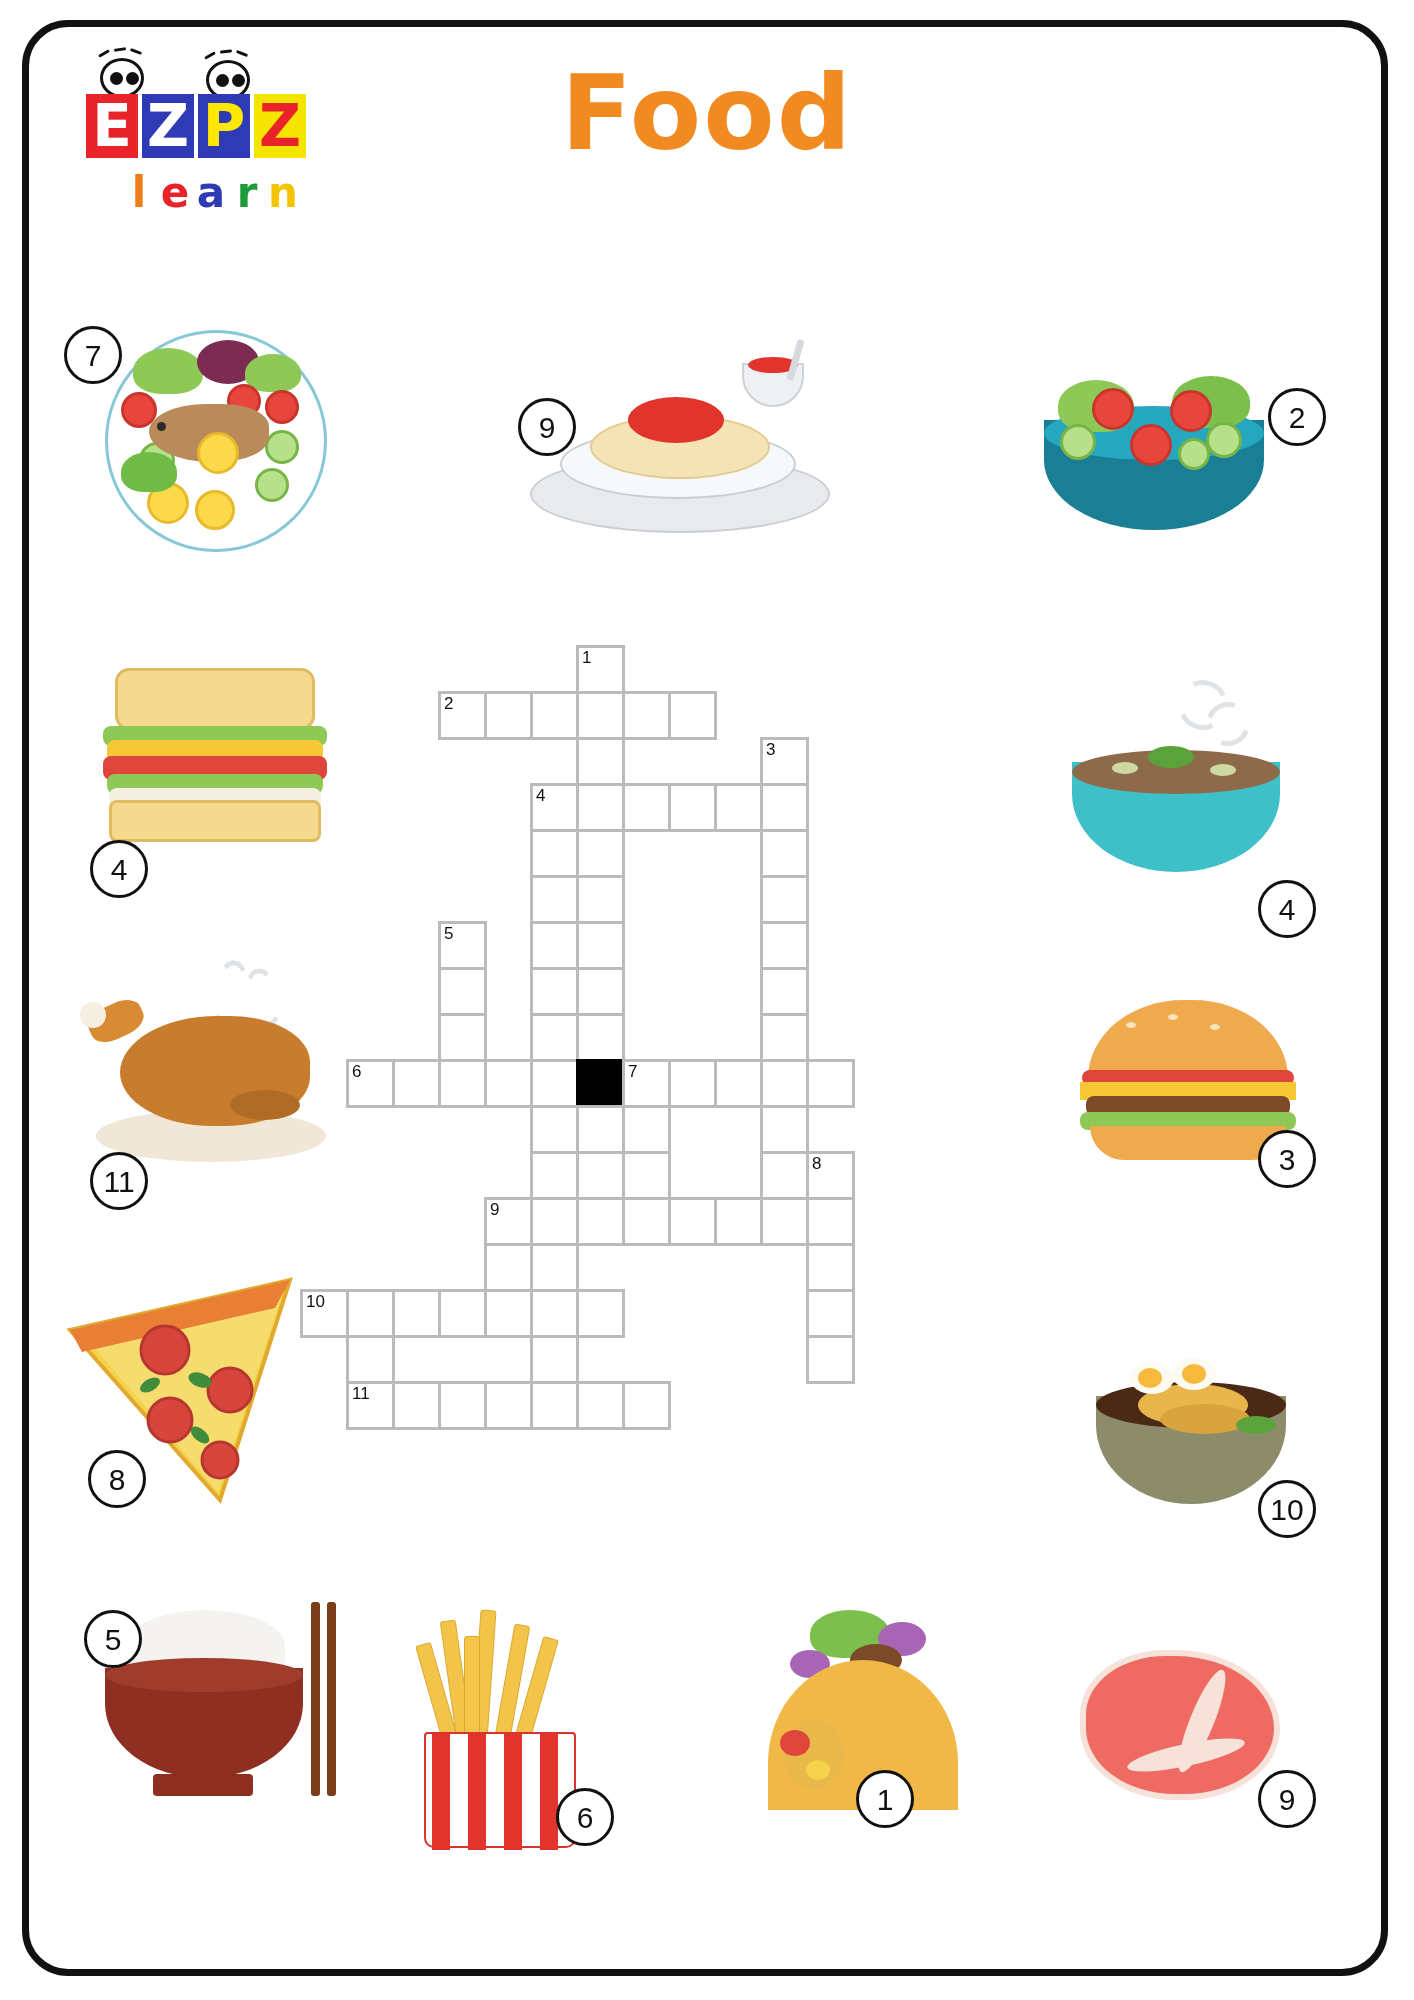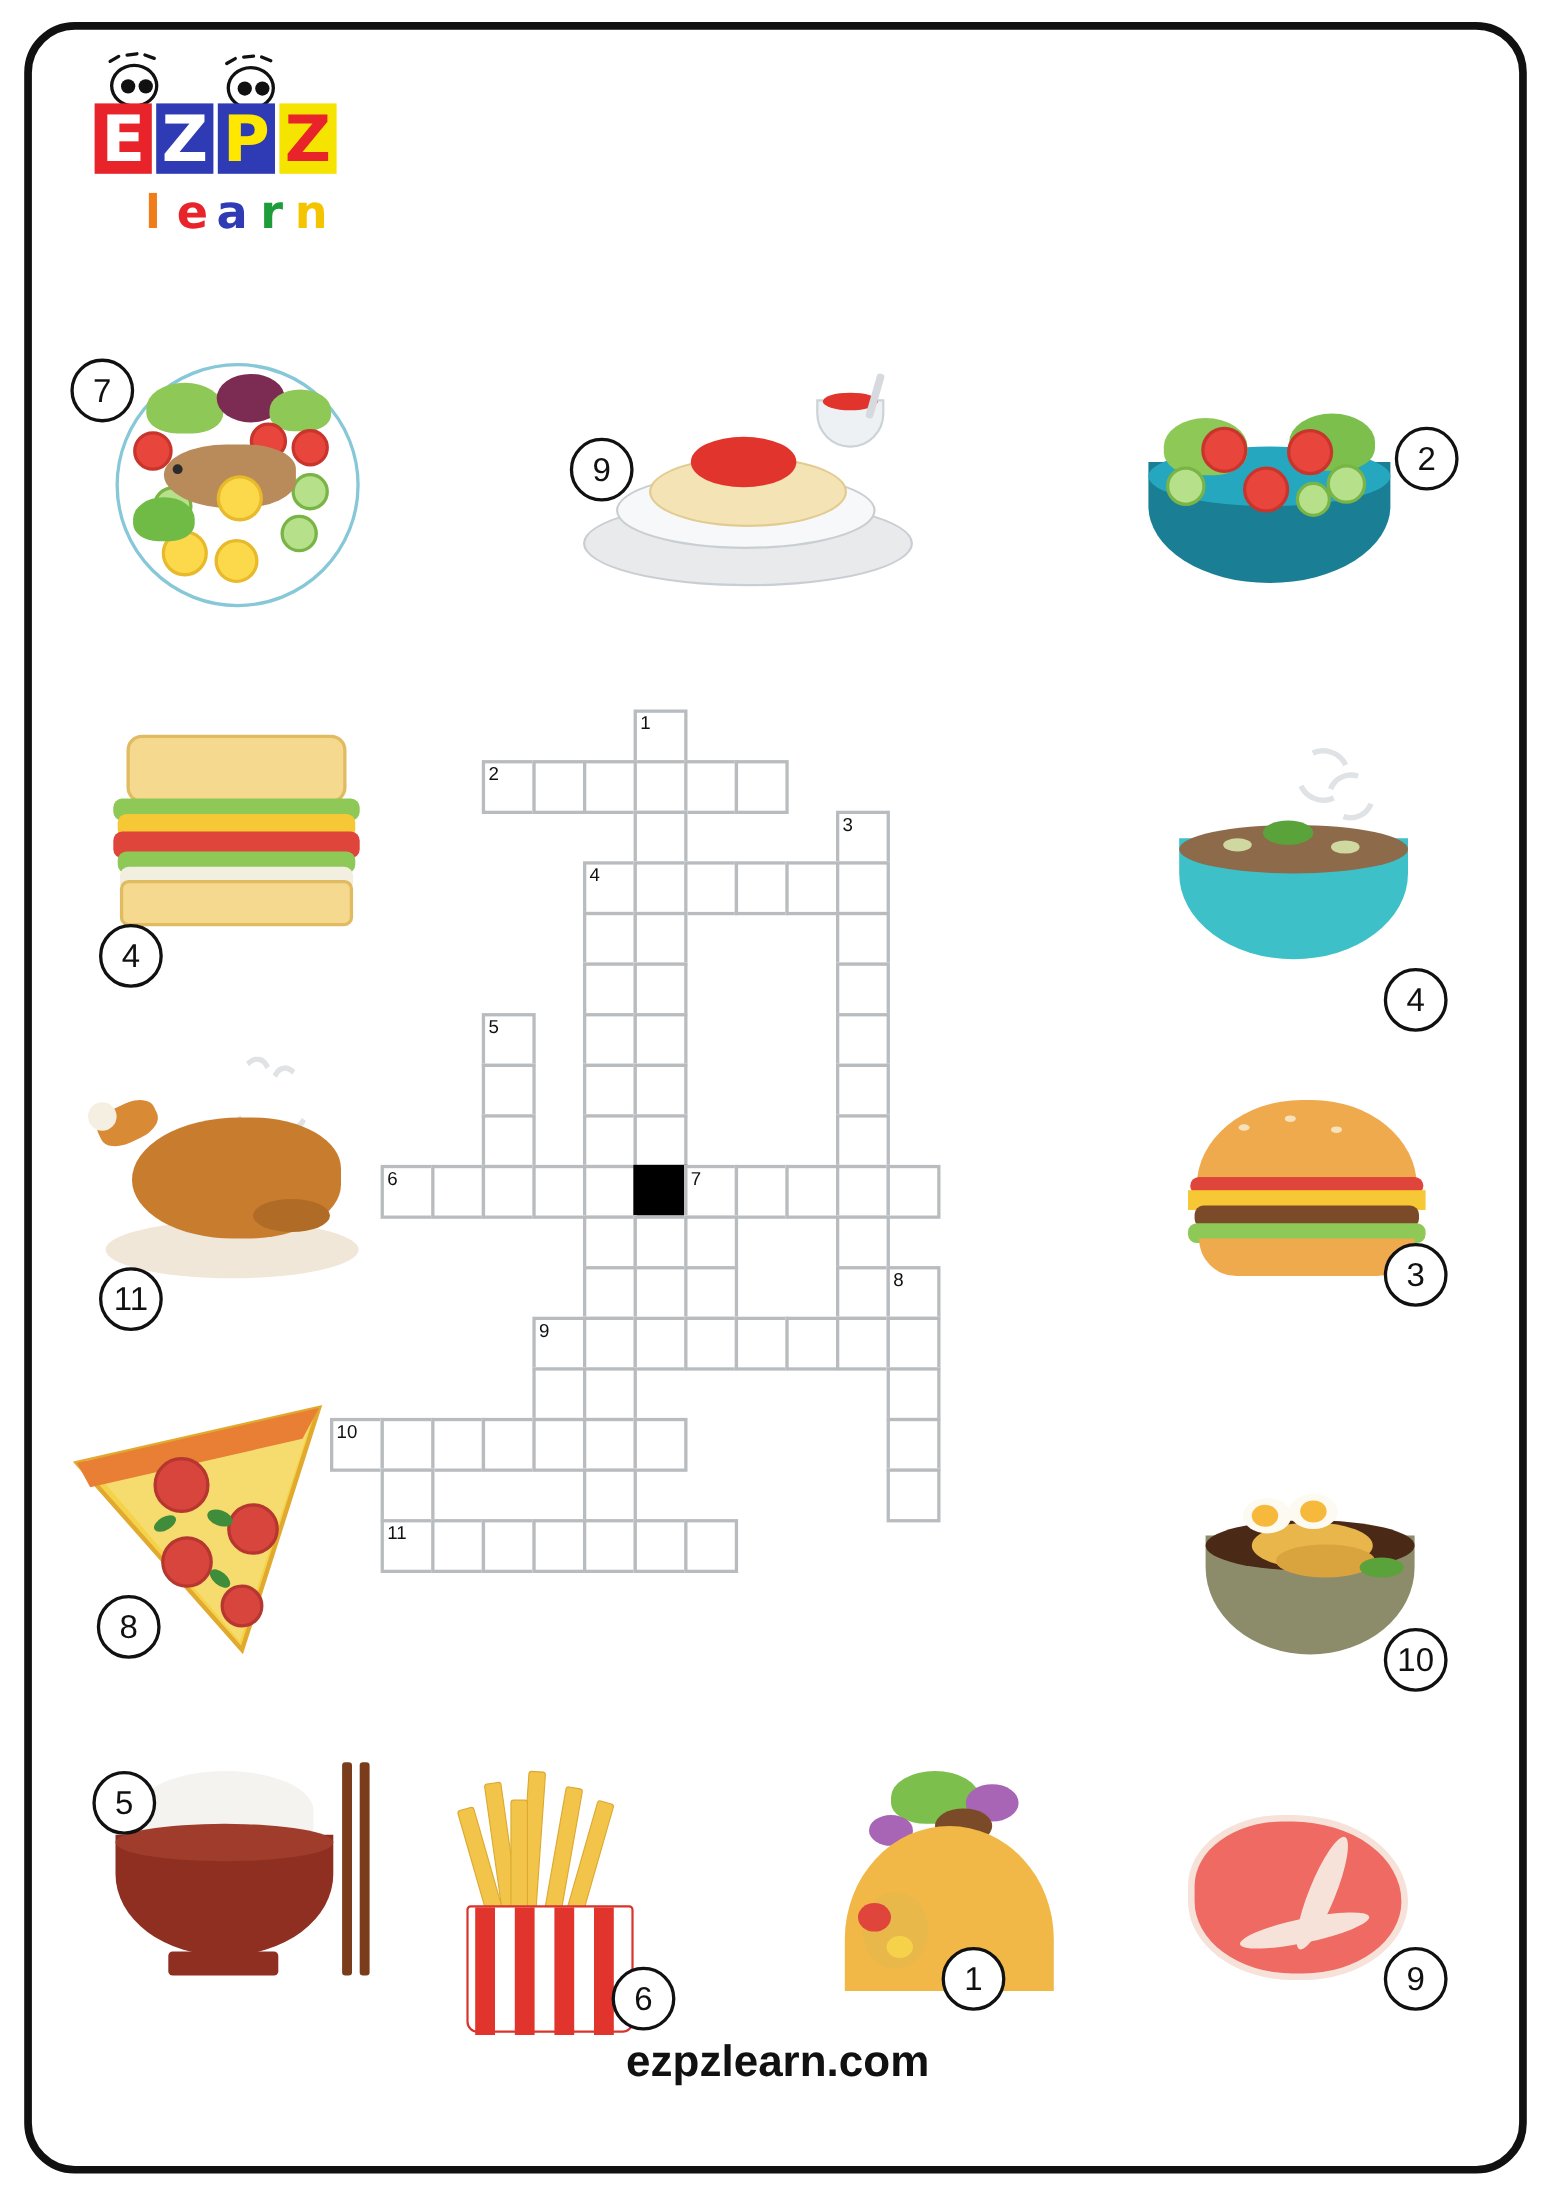--- a/index.html
+++ b/index.html
@@ -434,20 +434,21 @@
     </div>
     <div class="logo-row2">
       <div class="lchar l">l</div>
       <div class="lchar e2">e</div>
       <div class="lchar a">a</div>
       <div class="lchar r">r</div>
       <div class="lchar n">n</div>
     </div>
   </div>
 
+  <div class="title">Food</div>
 
   <div class="art" style="left:105px;top:330px;width:220px;height:220px;">
     <div class="plate-fish"></div>
     <div class="lettuce" style="left:28px;top:18px;width:70px;height:46px;background:#8ec856;"></div>
     <div class="lettuce" style="left:92px;top:10px;width:62px;height:44px;background:#7c2b52;border-radius:50%;"></div>
     <div class="lettuce" style="left:140px;top:24px;width:56px;height:38px;background:#8ec856;"></div>
     <div class="tomato" style="left:16px;top:62px;width:36px;height:36px;"></div>
     <div class="tomato" style="left:122px;top:54px;width:34px;height:34px;"></div>
     <div class="tomato" style="left:160px;top:60px;width:34px;height:34px;"></div>
     <div class="cucumber" style="left:34px;top:112px;width:36px;height:36px;"></div>
@@ -706,14 +707,13 @@
         <span class="num">11</span>
       </div>
       <div class="cell" style="left: 92px; top: 736px;"></div>
       <div class="cell" style="left: 138px; top: 736px;"></div>
       <div class="cell" style="left: 184px; top: 736px;"></div>
       <div class="cell" style="left: 230px; top: 736px;"></div>
       <div class="cell" style="left: 276px; top: 736px;"></div>
       <div class="cell" style="left: 322px; top: 736px;"></div>
     </div>
 
-  <div class="footer">ezpzlearn.com</div>
 </div>
 
 </body></html>

